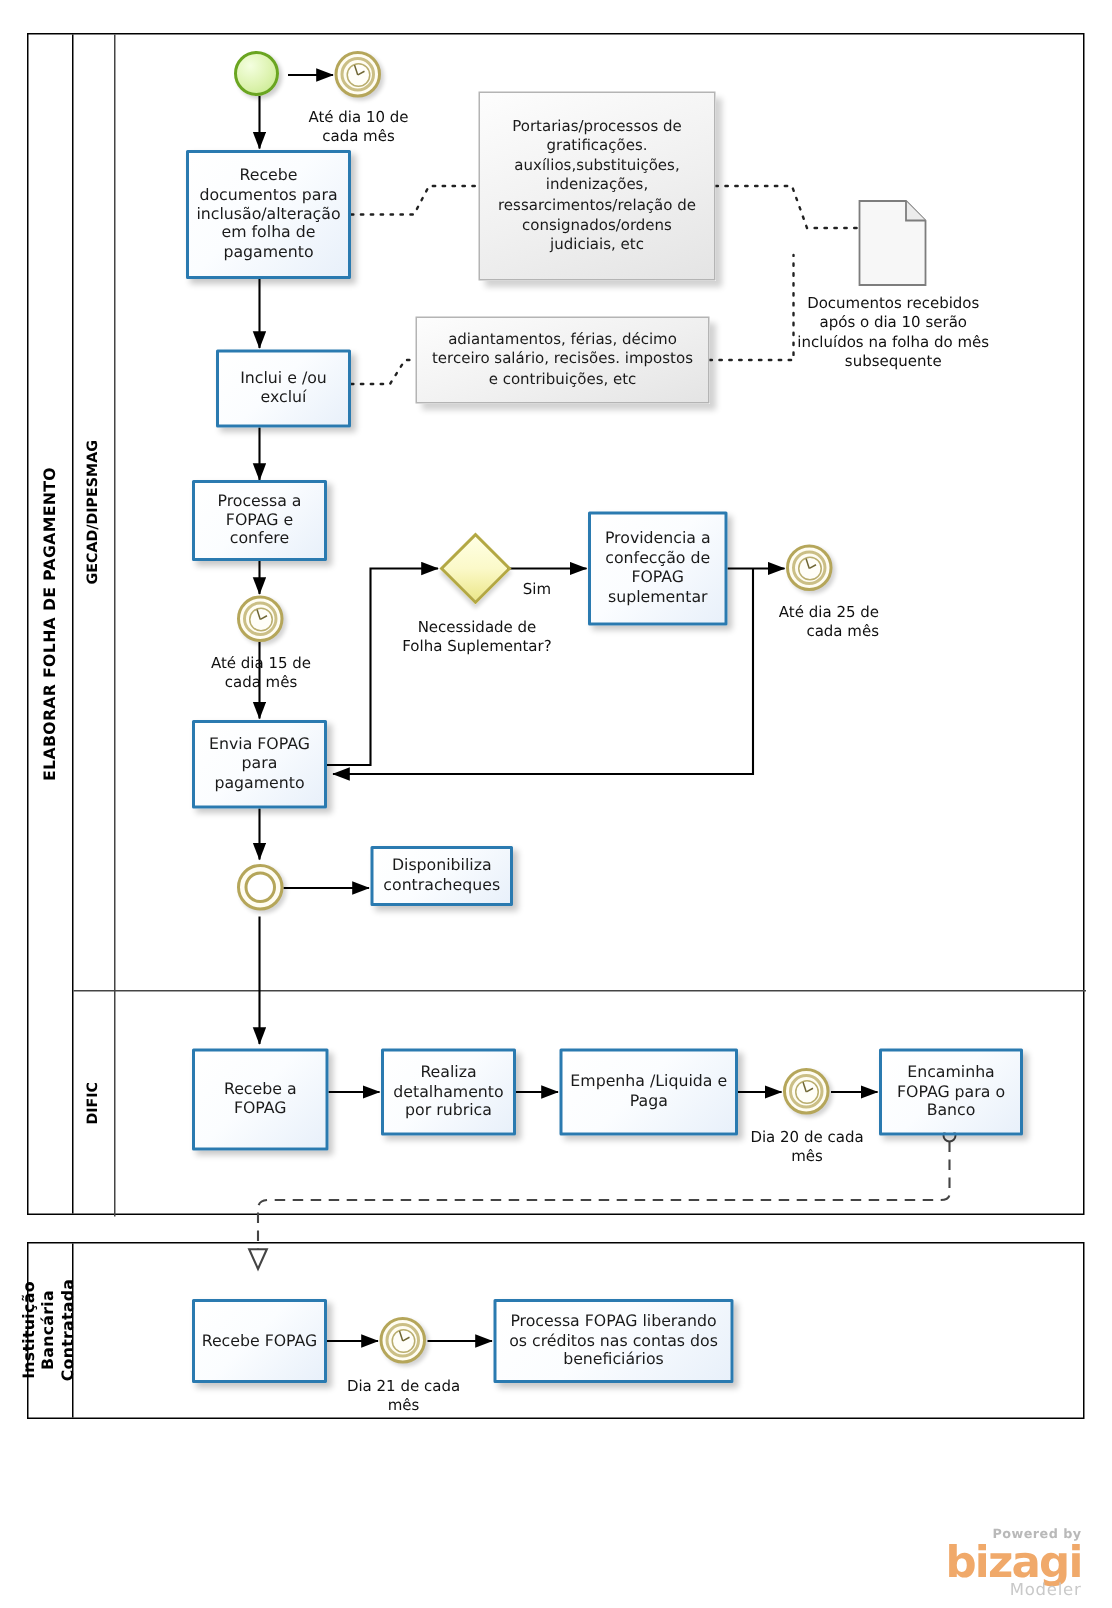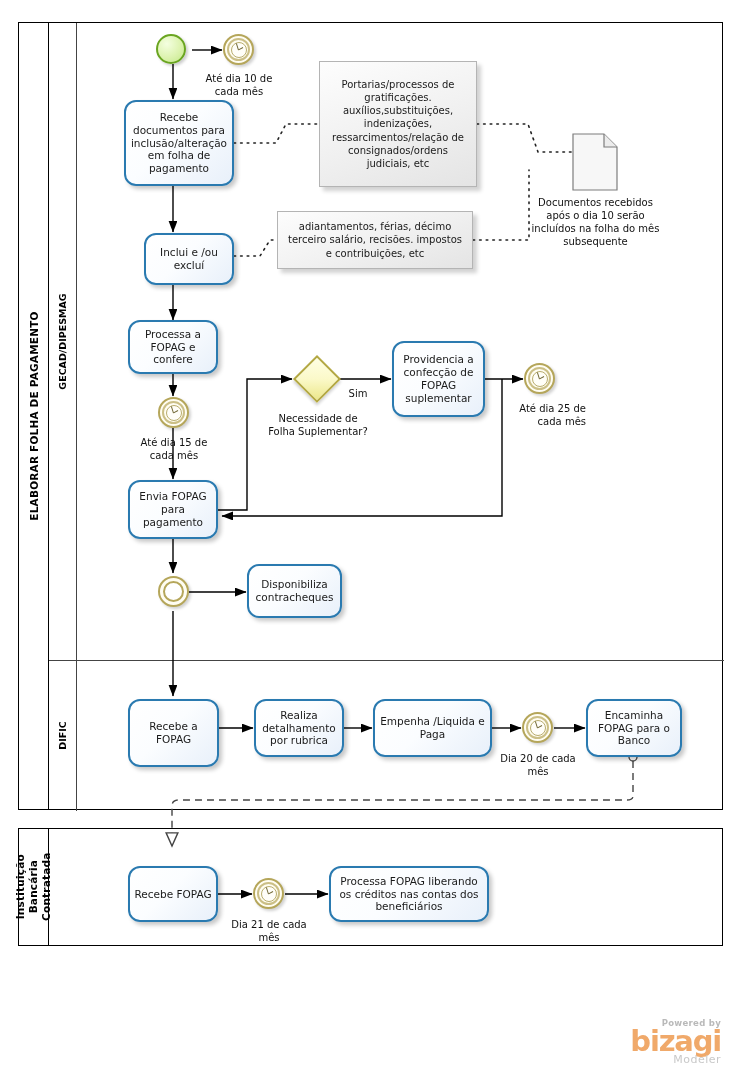--- a/index.html
+++ b/index.html
@@ -12,21 +12,21 @@
             display:flex;align-items:center;justify-content:center;}
   .pool-hdr span{transform:rotate(-90deg);white-space:nowrap;font-size:10.5px;font-weight:bold;color:#000;letter-spacing:.2px;}
   .pool-hdr.two span{white-space:normal;width:120px;text-align:center;line-height:1.25;}
   .lane{position:absolute;box-sizing:border-box;}
   .lane-hdr{position:absolute;left:0;top:0;bottom:0;width:28px;border-right:1px solid #444;box-sizing:border-box;
             display:flex;align-items:center;justify-content:center;}
   .lane-hdr span{transform:rotate(-90deg);white-space:nowrap;font-size:9.5px;font-weight:bold;color:#000;}
   .lane-sep{position:absolute;height:0;border-top:1px solid #444;}
 
   
-  .task{position:absolute;box-sizing:border-box;border:2px solid #2a7ab0;border-radius:12px;
+  .task{position:absolute;box-sizing:border-box;border:2px solid #2a7ab0;border-radius:1px;
         background:linear-gradient(135deg,#ffffff 0%,#fbfdff 45%,#e8f0fa 100%);
         box-shadow:3px 3px 4px rgba(0,0,0,.22);
         display:flex;align-items:center;justify-content:center;text-align:center;
         font-size:10.5px;color:#1a1a1a;line-height:1.22;padding:2px 4px;}
 
   
   .ev{position:absolute;border-radius:50%;box-sizing:border-box;}
   .ev-start{border:2px solid #6aa521;
      background:radial-gradient(circle at 34% 30%,#f4ffe0 0%,#ddf3b0 55%,#c3e888 100%);
      box-shadow:2px 2px 3px rgba(0,0,0,.2);}
@@ -218,21 +218,21 @@
   <div class="task" style="left:124px;top:100px;width:110px;height:86px;">Recebe documentos para inclusão/alteração em folha de pagamento</div>
 
   <div class="task" style="left:128px;top:233px;width:90px;height:52px;margin-left:16px;">Inclui e /ou excluí</div>
 
   <div class="task" style="left:128px;top:320px;width:90px;height:54px;">Processa a FOPAG e confere</div>
 
   <div class="task" style="left:128px;top:480px;width:90px;height:59px;">Envia FOPAG para pagamento</div>
 
   <div class="task" style="left:392px;top:341px;width:93px;height:76px;">Providencia a confecção de FOPAG suplementar</div>
 
-  <div class="task" style="left:247px;top:564px;width:95px;height:54px;">Disponibiliza contracheques</div>
+  <div class="task" style="left:247px;top:564px;width:95px;height:40px;">Disponibiliza contracheques</div>
 
   <div class="task" style="left:128px;top:699px;width:91px;height:68px;">Recebe a FOPAG</div>
 
   <div class="task" style="left:254px;top:699px;width:90px;height:58px;">Realiza detalhamento por rubrica</div>
 
   <div class="task" style="left:373px;top:699px;width:119px;height:58px;">Empenha /Liquida e Paga</div>
 
   <div class="task" style="left:586px;top:699px;width:96px;height:58px;">Encaminha FOPAG para o Banco</div>
 
   <div class="task" style="left:128px;top:866px;width:90px;height:56px;">Recebe FOPAG</div>

